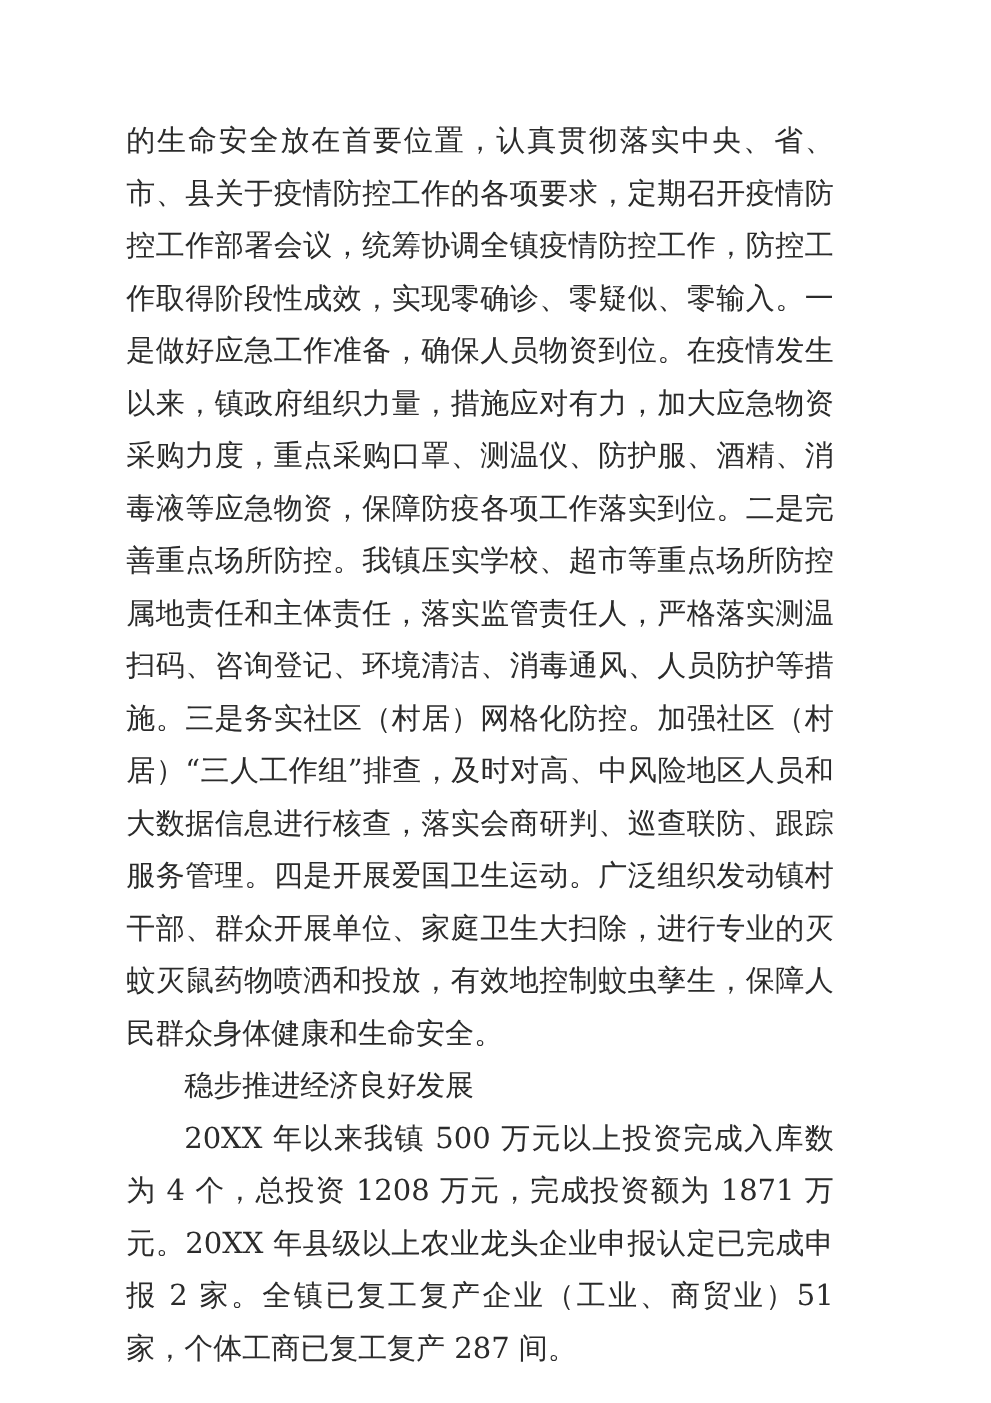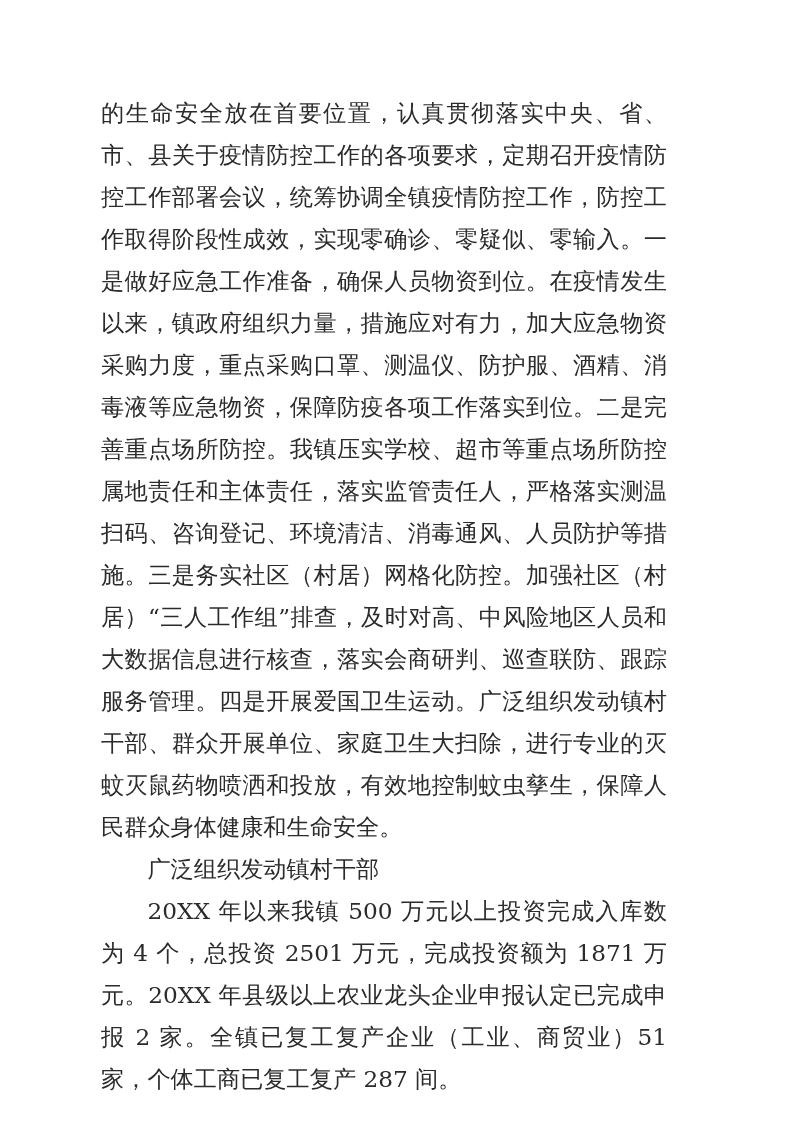--- a/index.html
+++ b/index.html
@@ -59,19 +59,19 @@
 </style>
 </head>
 <body>
 
 <div id="page">
 
   <div id="text-body">
 
     <p class="para">的生命安全放在首要位置，认真贯彻落实中央、省、市、县关于疫情防控工作的各项要求，定期召开疫情防控工作部署会议，统筹协调全镇疫情防控工作，防控工作取得阶段性成效，实现零确诊、零疑似、零输入。一是做好应急工作准备，确保人员物资到位。在疫情发生以来，镇政府组织力量，措施应对有力，加大应急物资采购力度，重点采购口罩、测温仪、防护服、酒精、消毒液等应急物资，保障防疫各项工作落实到位。二是完善重点场所防控。我镇压实学校、超市等重点场所防控属地责任和主体责任，落实监管责任人，严格落实测温扫码、咨询登记、环境清洁、消毒通风、人员防护等措施。三是务实社区（村居）网格化防控。加强社区（村居）“三人工作组”排查，及时对高、中风险地区人员和大数据信息进行核查，落实会商研判、巡查联防、跟踪服务管理。四是开展爱国卫生运动。广泛组织发动镇村干部、群众开展单位、家庭卫生大扫除，进行专业的灭蚊灭鼠药物喷洒和投放，有效地控制蚊虫孳生，保障人民群众身体健康和生命安全。</p>
 
-    <p class="heading-line">广泛组织发动镇村干部</p>
+    <p class="heading-line">稳步推进经济良好发展</p>
 
-    <p class="para indent">20XX 年以来我镇 500 万元以上投资完成入库数为 4 个，总投资 2501 万元，完成投资额为 1871 万元。20XX 年县级以上农业龙头企业申报认定已完成申报 2 家。全镇已复工复产企业（工业、商贸业）51 家，个体工商已复工复产 287 间。</p>
+    <p class="para indent">20XX 年以来我镇 500 万元以上投资完成入库数为 4 个，总投资 1208 万元，完成投资额为 1871 万元。20XX 年县级以上农业龙头企业申报认定已完成申报 2 家。全镇已复工复产企业（工业、商贸业）51 家，个体工商已复工复产 287 间。</p>
 
   </div>
 
 </div>
 
 </body></html>

